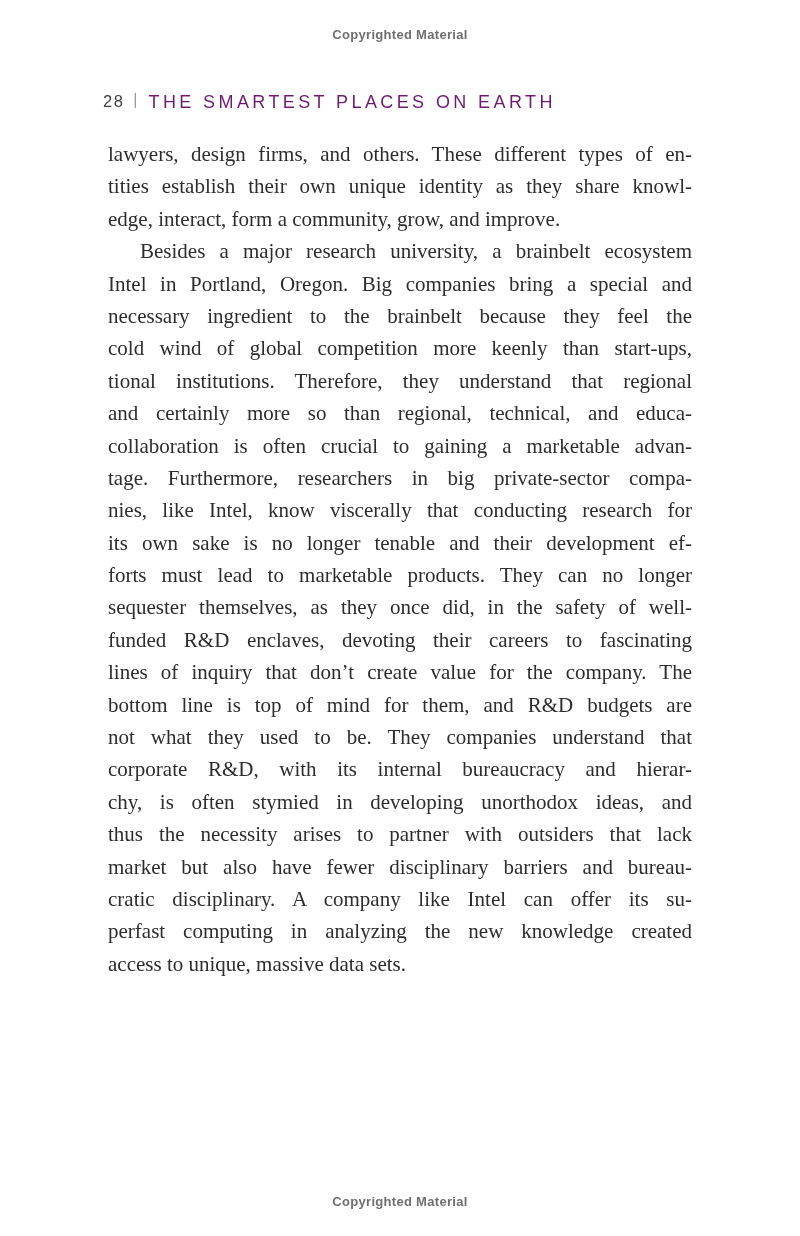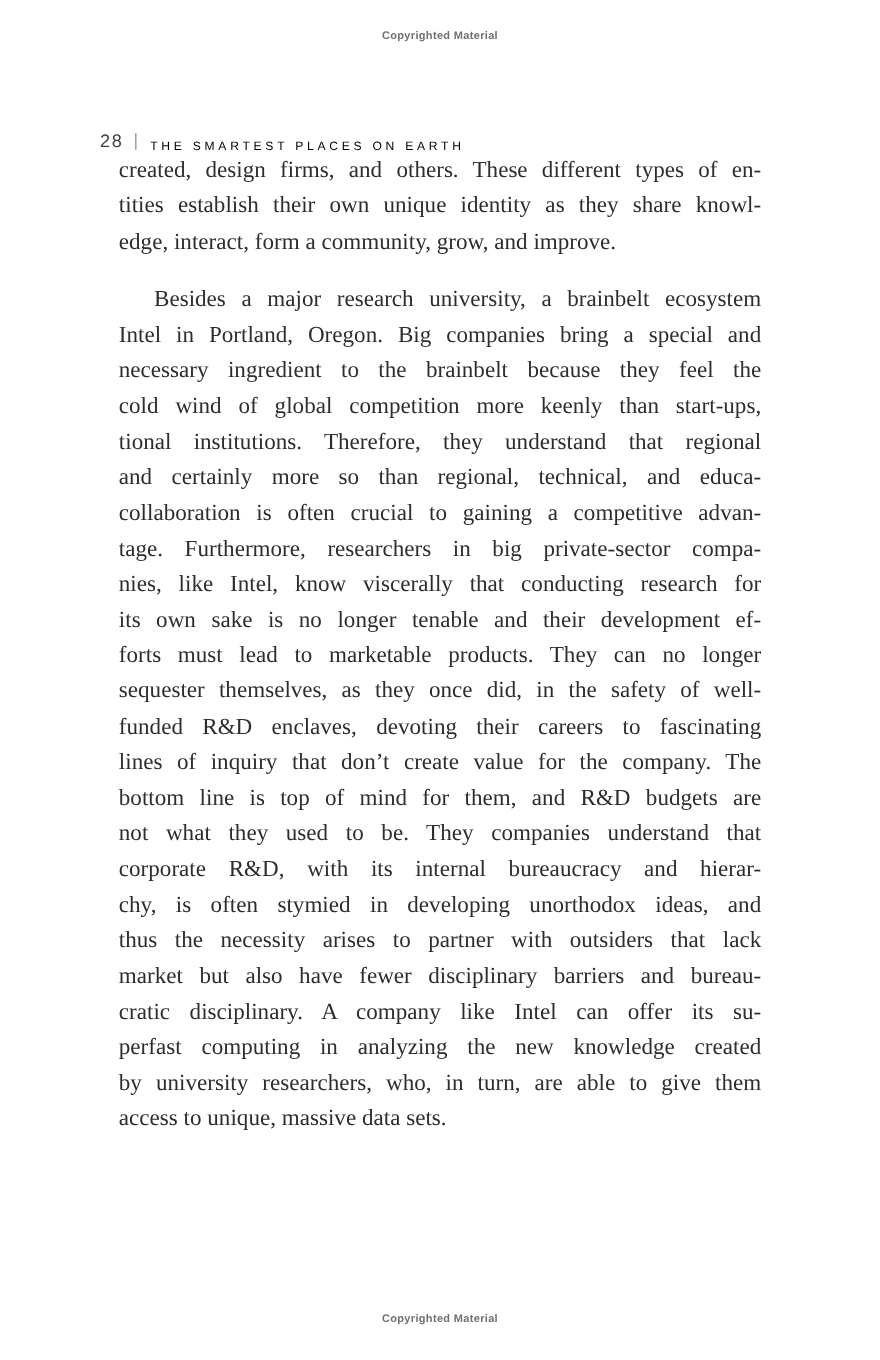--- a/index.html
+++ b/index.html
@@ -15,52 +15,51 @@
     inset: 0;
     background: #ffffff;
   }
   .copyright {
     position: absolute;
     left: 0;
     width: 100%;
     text-align: center;
     font-family: "Liberation Sans", sans-serif;
     font-weight: bold;
-    font-size: 10px;
+    font-size: 13px;
     letter-spacing: 0.3px;
     color: #6f6f6f;
   }
   .copyright.top { top: 27px; }
   .copyright.bottom { top: 1194px; }
   .running-header {
     position: absolute;
-    left: 91px;
+    left: 103px;
     top: 92px;
     display: flex;
-    align-items: flex-end;
+    align-items: flex-start;
     font-family: "Liberation Sans", sans-serif;
     white-space: nowrap;
-    margin-top: 28px;
   }
   .pagenum {
     font-size: 16.5px;
     color: #414141;
     letter-spacing: 1.5px;
   }
   .sep {
     font-size: 16px;
     font-weight: normal;
     color: #9a9a9a;
     padding: 0 11px 0 9px;
     position: relative;
     top: -1px;
   }
   .booktitle {
-    font-size: 11px;
-    color: #000000;
+    font-size: 18px;
+    color: #701a75;
     letter-spacing: 3.4px;
   }
   .body-text {
     position: absolute;
     left: 108px;
     top: 138px;
     width: 584px;
     font-size: 21px;
     line-height: 32.4px;
     color: #2d2d2d;
@@ -71,61 +70,59 @@
     white-space: normal;
     height: 32.4px;
     overflow: visible;
   }
   .body-text .line.last {
     text-align: left;
     text-align-last: left;
   }
   .body-text .line.indent {
     text-indent: 32px;
-    margin-top: 20px;
   }
 </style>
 </head>
 <body>
 
 <div class="page">
 
   <div class="copyright top">Copyrighted Material</div>
 
   <header class="running-header">
     <span class="pagenum">28</span>
     <span class="sep">|</span>
     <span class="booktitle">THE SMARTEST PLACES ON EARTH</span>
   </header>
 
   <main class="body-text" id="body-text">
-      <div class="line">created, design firms, and others. These different types of en-</div>
+      <div class="line">lawyers, design firms, and others. These different types of en-</div>
       <div class="line">tities establish their own unique identity as they share knowl-</div>
       <div class="line last">edge, interact, form a community, grow, and improve.</div>
       <div class="line indent">Besides a major research university, a brainbelt ecosystem</div>
       <div class="line">Intel in Portland, Oregon. Big companies bring a special and</div>
       <div class="line">necessary ingredient to the brainbelt because they feel the</div>
       <div class="line">cold wind of global competition more keenly than start-ups,</div>
       <div class="line">tional institutions. Therefore, they understand that regional</div>
       <div class="line">and certainly more so than regional, technical, and educa-</div>
-      <div class="line">collaboration is often crucial to gaining a competitive advan-</div>
+      <div class="line">collaboration is often crucial to gaining a marketable advan-</div>
       <div class="line">tage. Furthermore, researchers in big private-sector compa-</div>
       <div class="line">nies, like Intel, know viscerally that conducting research for</div>
       <div class="line">its own sake is no longer tenable and their development ef-</div>
       <div class="line">forts must lead to marketable products. They can no longer</div>
       <div class="line">sequester themselves, as they once did, in the safety of well-</div>
       <div class="line">funded R&amp;D enclaves, devoting their careers to fascinating</div>
       <div class="line">lines of inquiry that don’t create value for the company. The</div>
       <div class="line">bottom line is top of mind for them, and R&amp;D budgets are</div>
       <div class="line">not what they used to be. They companies understand that</div>
       <div class="line">corporate R&amp;D, with its internal bureaucracy and hierar-</div>
       <div class="line">chy, is often stymied in developing unorthodox ideas, and</div>
       <div class="line">thus the necessity arises to partner with outsiders that lack</div>
       <div class="line">market but also have fewer disciplinary barriers and bureau-</div>
       <div class="line">cratic disciplinary. A company like Intel can offer its su-</div>
       <div class="line">perfast computing in analyzing the new knowledge created</div>
-      <div class="line">by university researchers, who, in turn, are able to give them</div>
       <div class="line last">access to unique, massive data sets.</div>
     </main>
 
   <div class="copyright bottom">Copyrighted Material</div>
 
 </div>
 
 </body></html>

